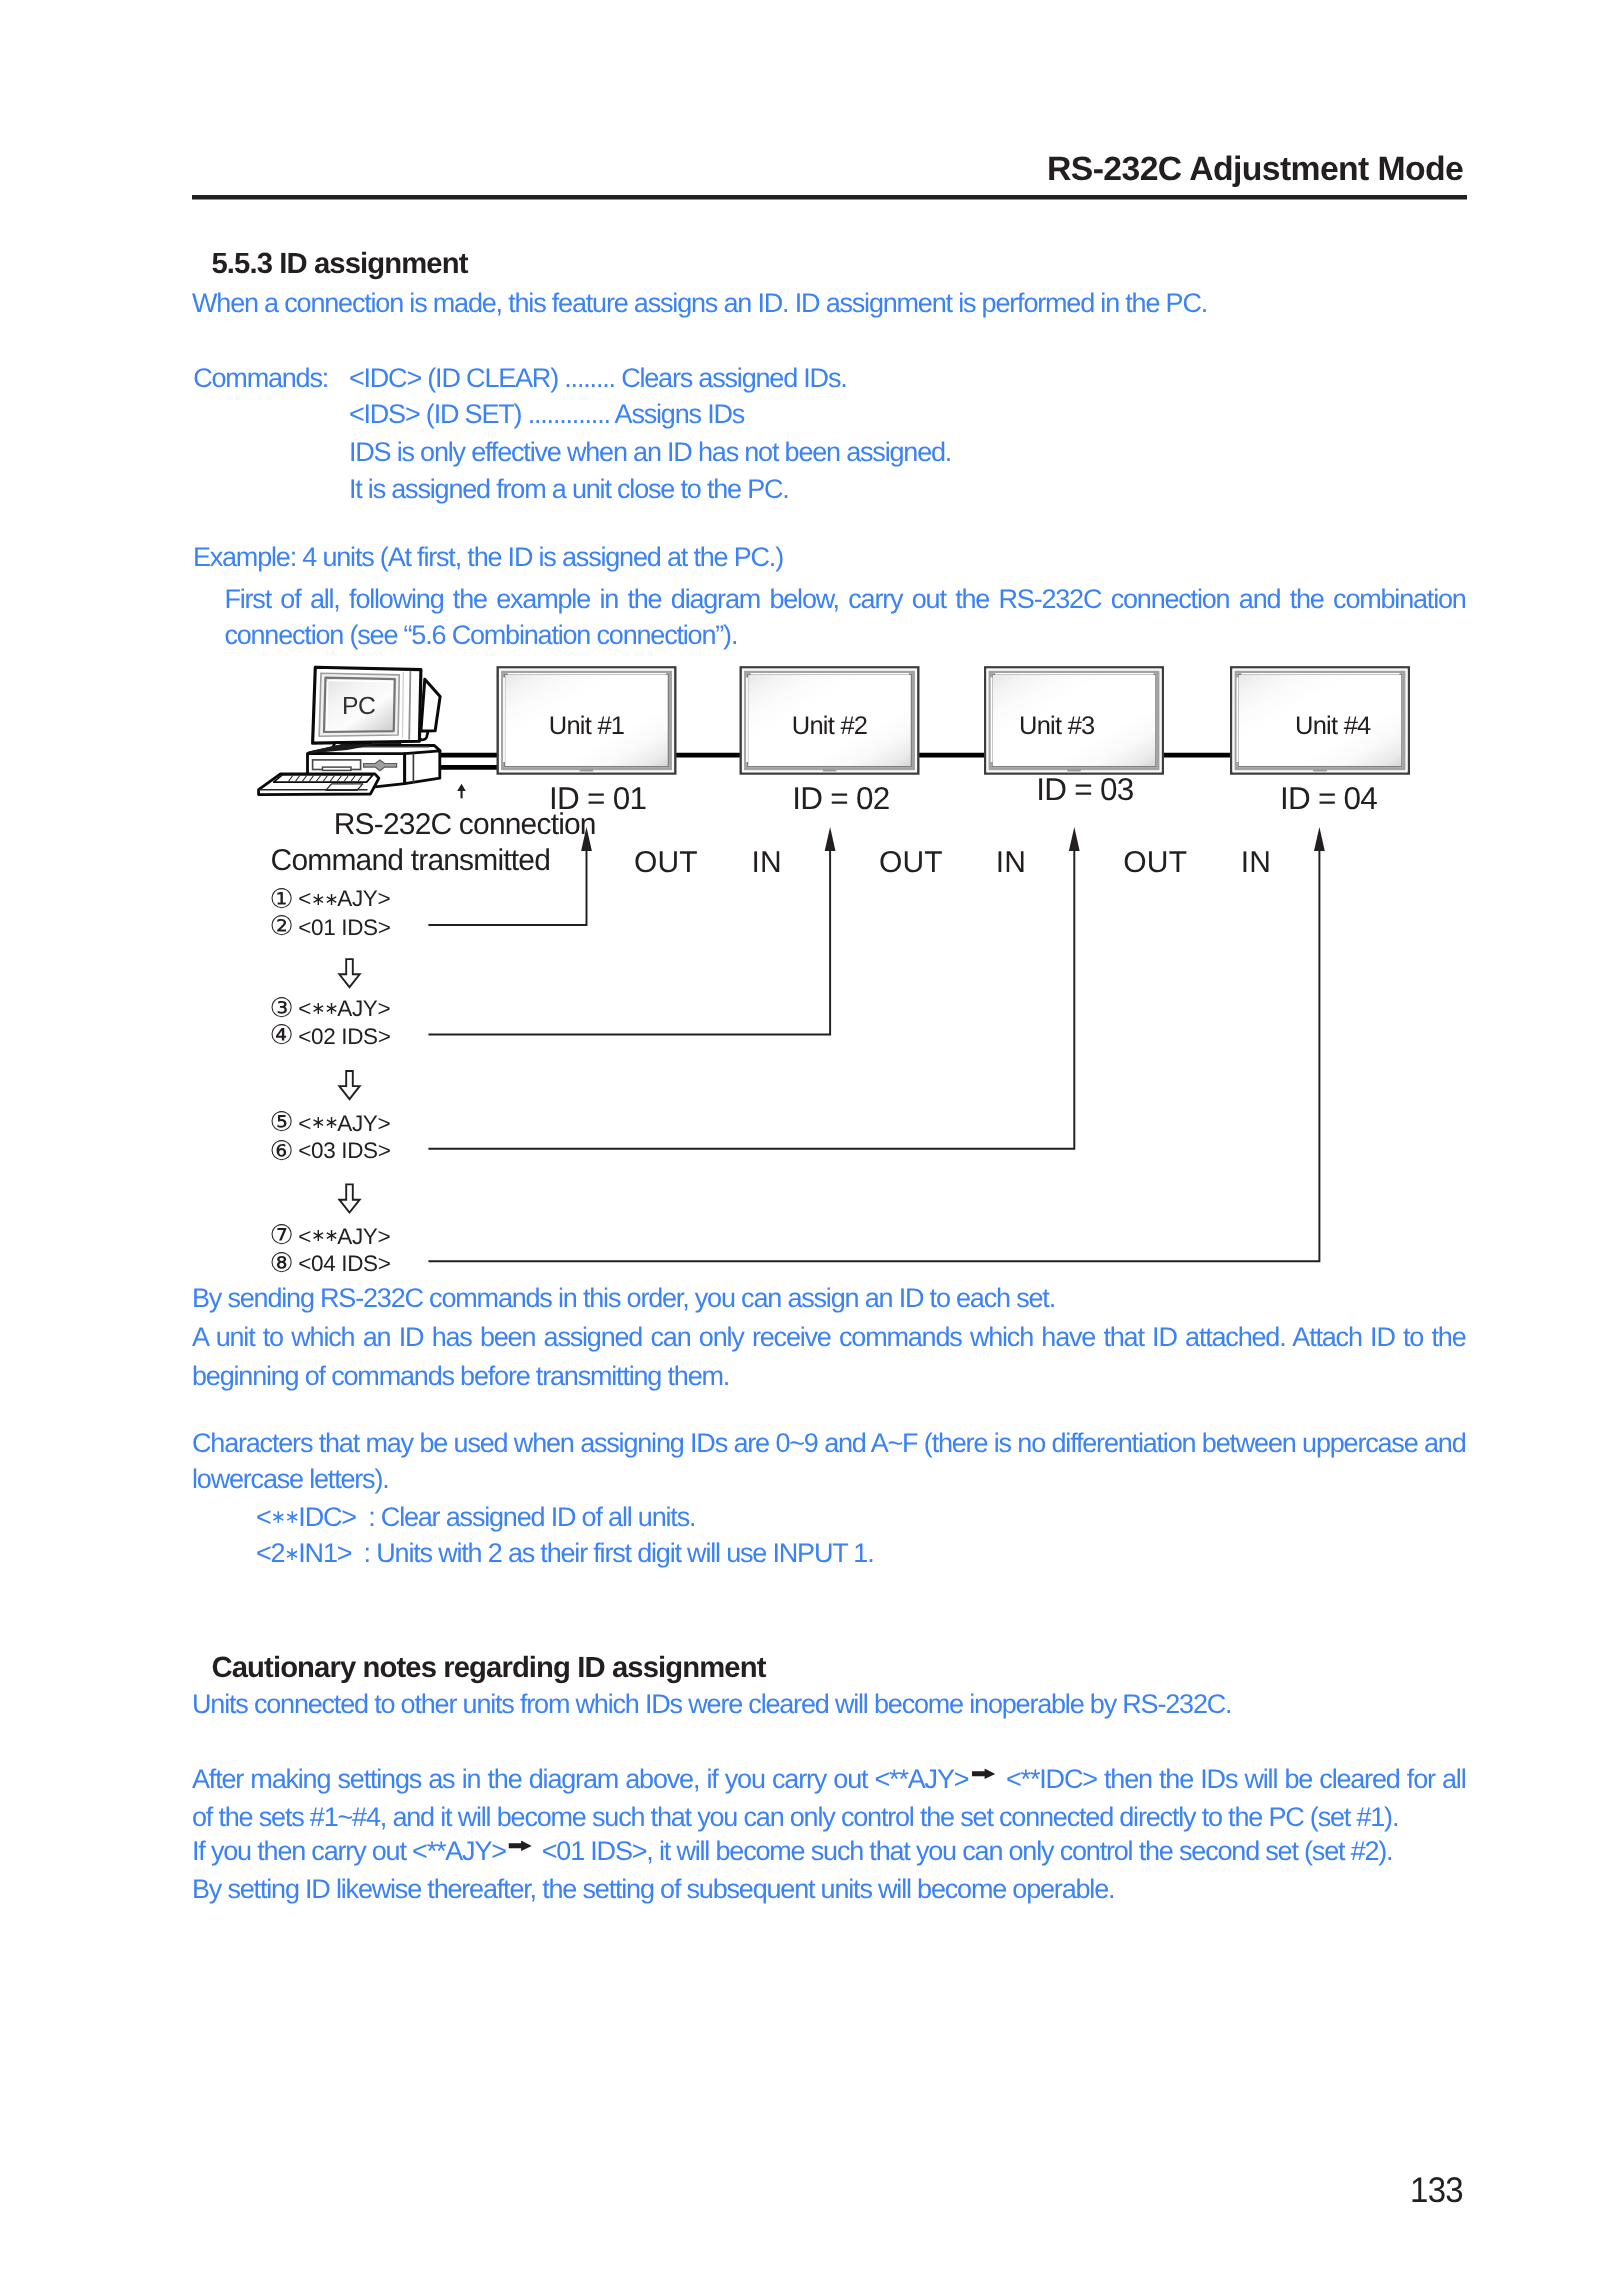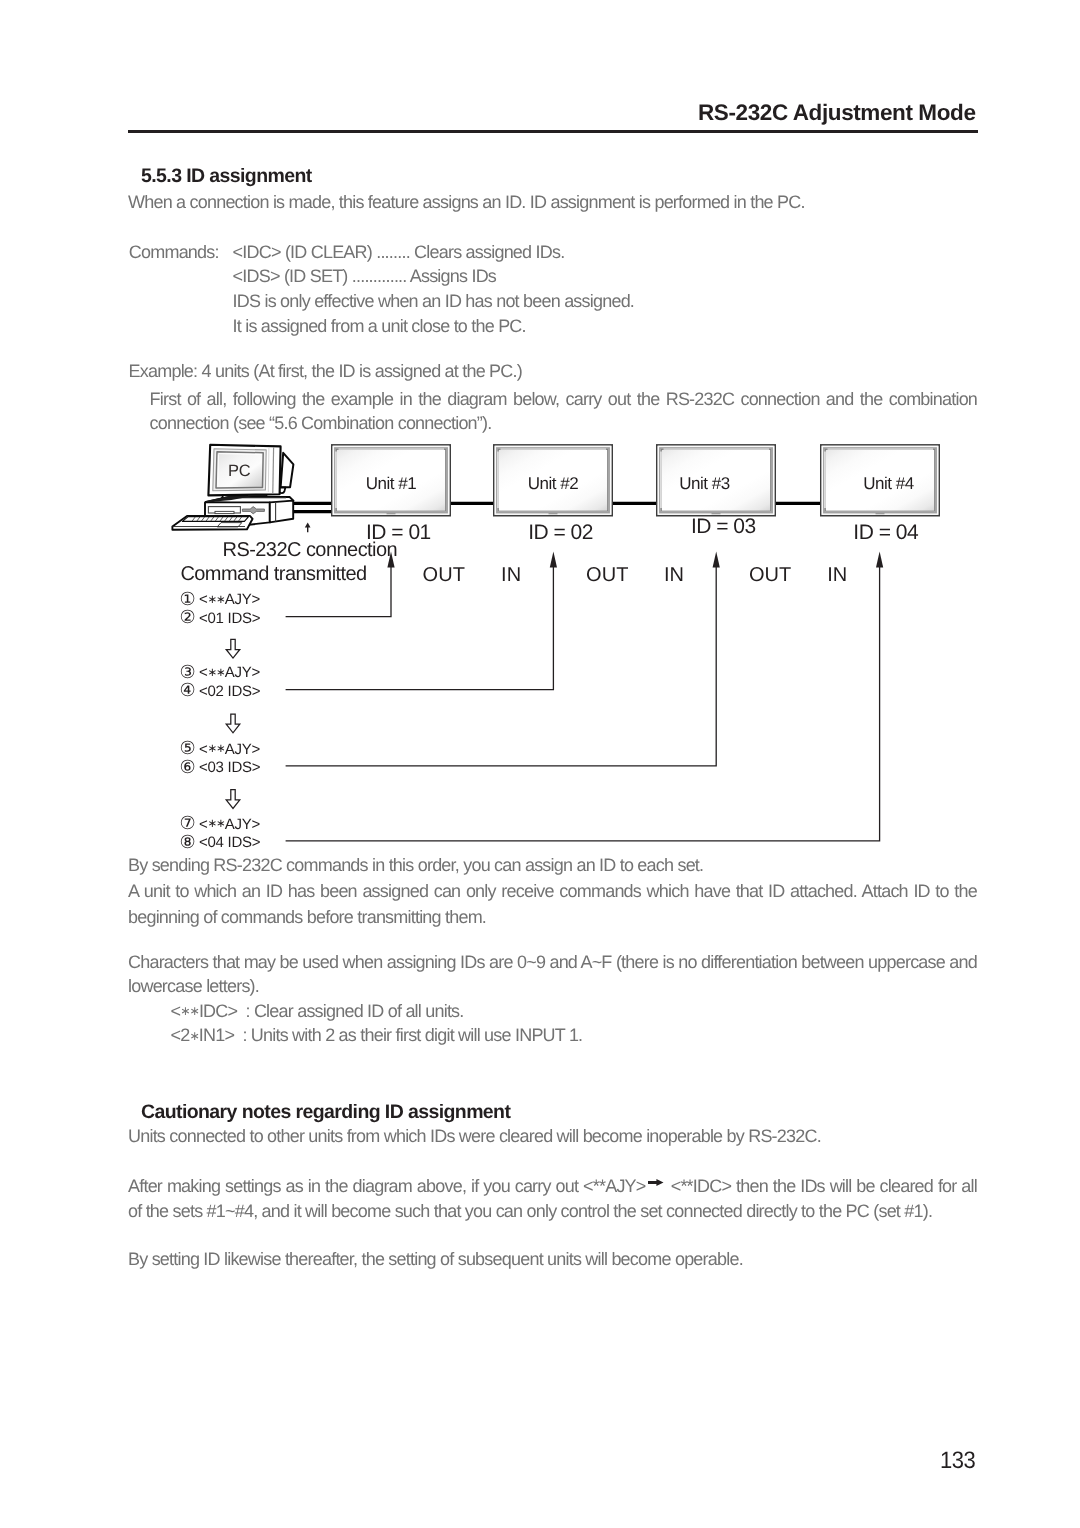--- a/index.html
+++ b/index.html
@@ -11,21 +11,21 @@
   .page{position:absolute;left:0;top:0;width:1080px;height:1528px;}
   .abs{position:absolute;}
 
   
   #doc-title{left:698px;top:100px;font-size:22.5px;font-weight:bold;
              letter-spacing:-0.4px;white-space:nowrap;}
   #head-rule{left:128px;top:130px;width:850px;height:3px;background:#231f20;}
 
   
   .h3{font-size:19.5px;font-weight:bold;letter-spacing:-0.6px;margin-left:13px;}
-  .txt{font-size:18px;line-height:25.9px;letter-spacing:-0.79px;color:#737373;}
+  .txt{font-size:18px;line-height:25.9px;letter-spacing:-0.79px;color:#3b82f6;}
   .just{text-align:justify;text-justify:inter-word;}
 
   #sec-heading{left:128px;top:165px;}
   #sec-intro{left:128px;top:190px;}
 
   #cmd-label{left:128.8px;top:239.5px;}
   #cmd-lines{left:232.6px;top:239.5px;line-height:24.7px;}
   #cmd-lines div{white-space:pre;}
 
   #example-line1{left:128.6px;top:358.6px;}
@@ -274,16 +274,19 @@
   <div class="abs txt" id="body-list">
     <div>&lt;<span class="ast">∗∗</span>IDC&gt; : Clear assigned ID of all units.</div>
     <div>&lt;2<span class="ast">∗</span>IN1&gt; : Units with 2 as their first digit will use INPUT 1.</div>
   </div>
 
   <div class="abs h3" id="caution-heading">Cautionary notes regarding ID assignment</div>
   <div class="abs txt" id="caution-p1">Units connected to other units from which IDs were cleared will become inoperable by RS-232C.</div>
   <div class="abs txt just" id="caution-p2"><span>After making settings as in the diagram above, if you carry out &lt;**AJY&gt; </span><span class="rarrow"><svg width="15.5" height="7" viewBox="0 0 15.5 7" xmlns="http://www.w3.org/2000/svg">
           <path d="M0.0 1.9 H8.4 V0.0 L15.5 3.6 L8.4 7.0 V5.1 H0.0 Z" fill="#231f20"></path>
         </svg></span><span> &lt;**IDC&gt; then the IDs will be cleared for all of the sets #1~#4, and it will become such that you can only control the set connected directly to the PC (set #1).</span></div>
+  <div class="abs txt" id="caution-p3"><span>If you then carry out &lt;**AJY&gt; </span><span class="rarrow"><svg width="15.5" height="7" viewBox="0 0 15.5 7" xmlns="http://www.w3.org/2000/svg">
+          <path d="M0.0 1.9 H8.4 V0.0 L15.5 3.6 L8.4 7.0 V5.1 H0.0 Z" fill="#231f20"></path>
+        </svg></span><span> &lt;01 IDS&gt;, it will become such that you can only control the second set (set #2).</span></div>
   <div class="abs txt" id="caution-p4">By setting ID likewise thereafter, the setting of subsequent units will become operable.</div>
 
   <div class="abs" id="page-number">133</div>
 </div>
 
 </body></html>

